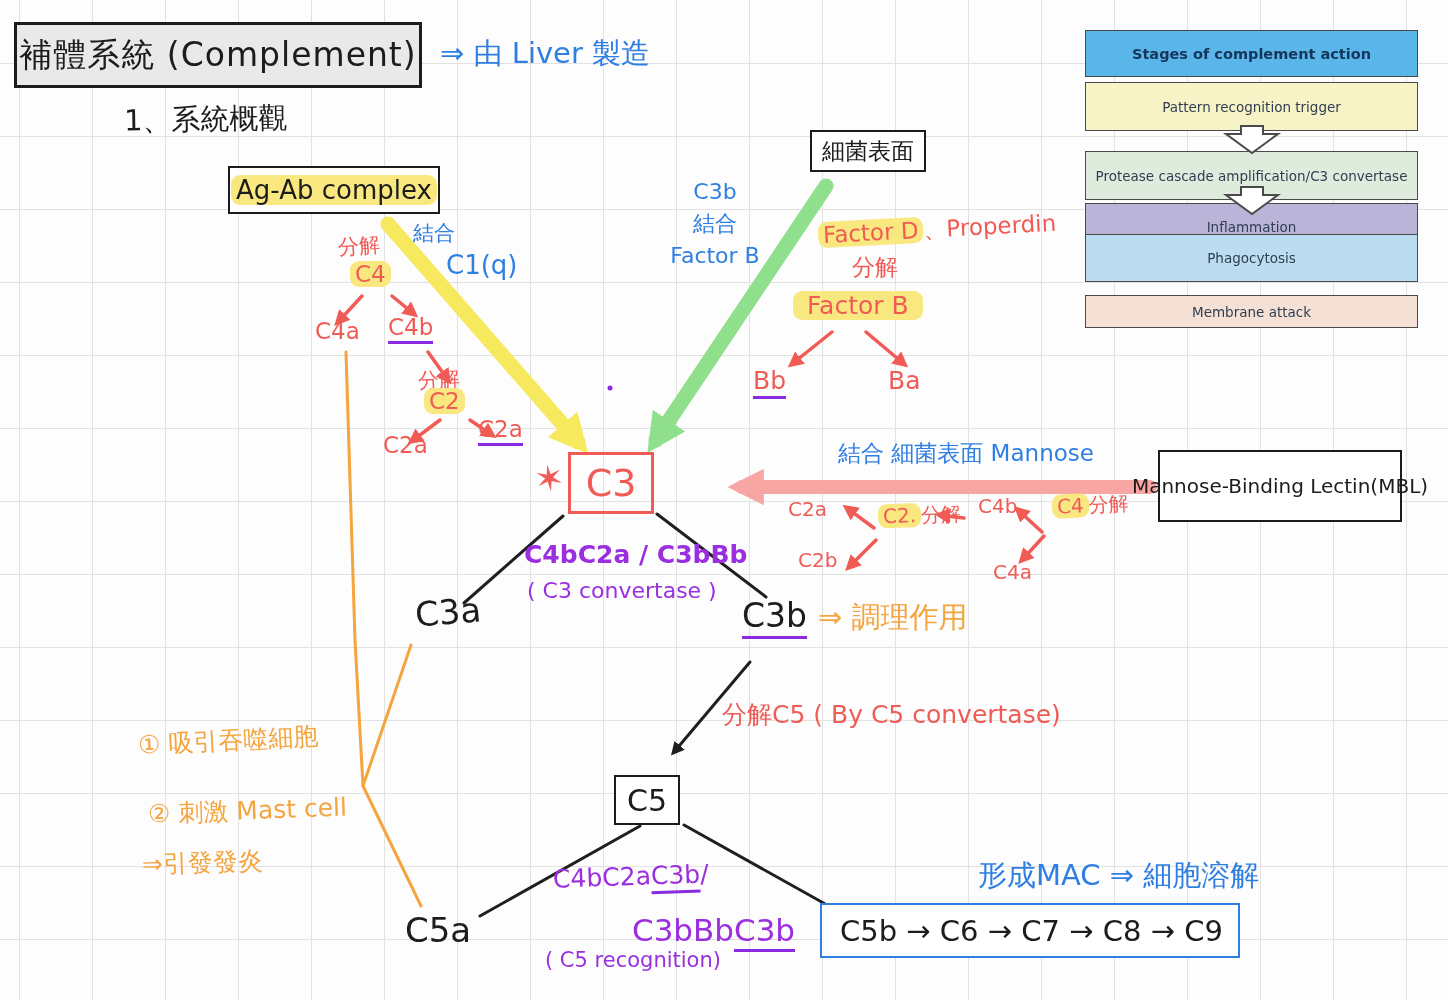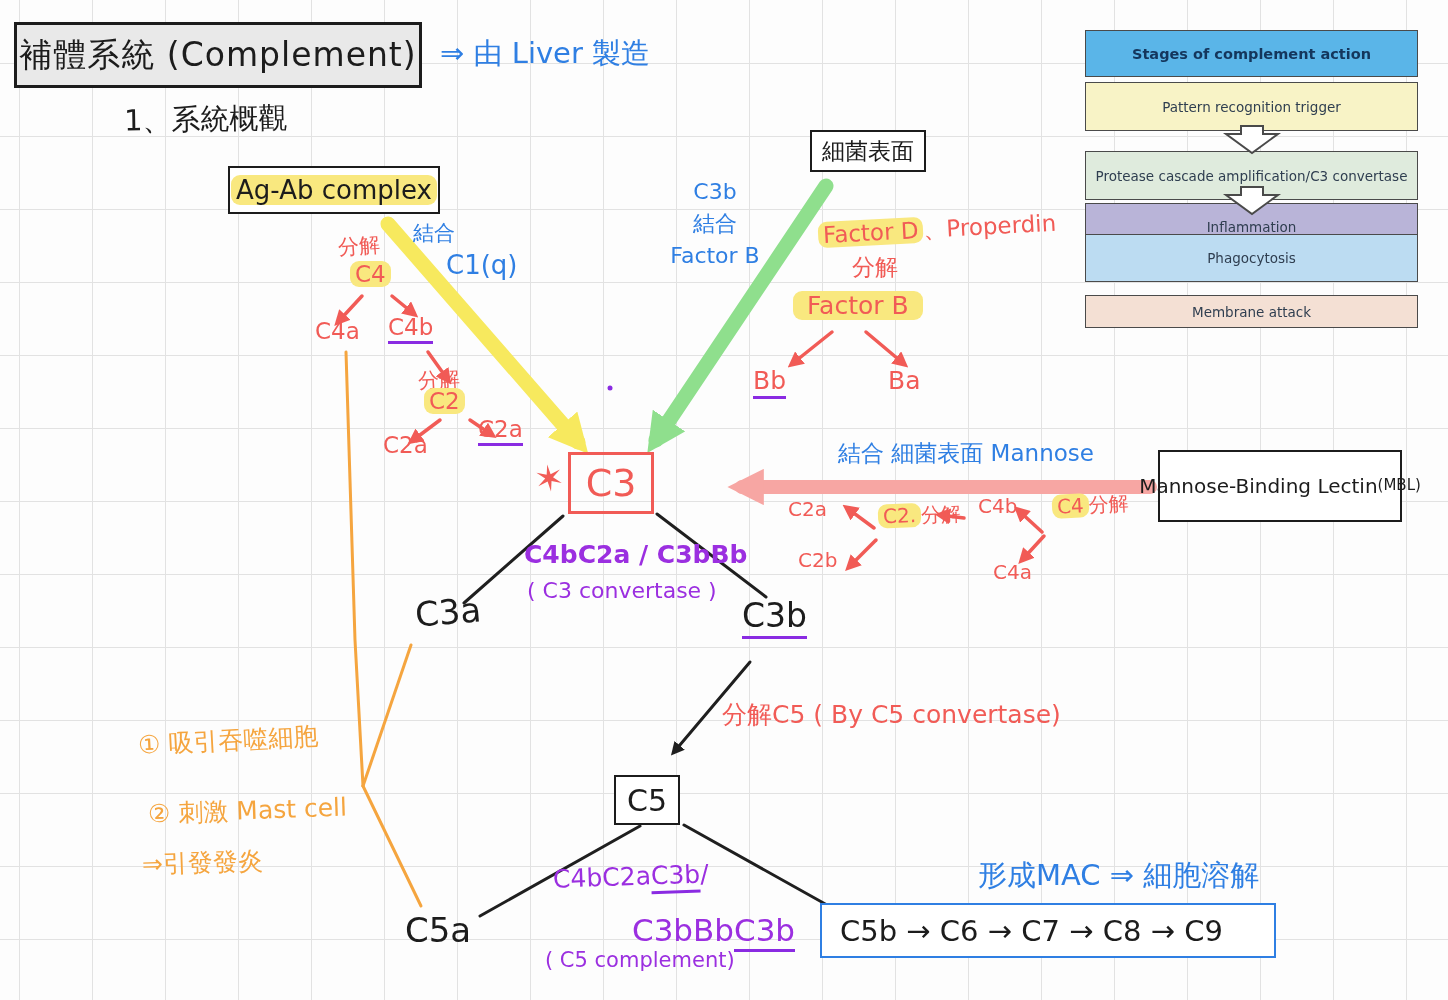--- a/index.html
+++ b/index.html
@@ -118,48 +118,49 @@
   </div>
   <div class="abs txt red" style="left:818px;top:214px;font-size:23px;transform:rotate(-3deg);"><span class="hl">Factor D</span><span>、Properdin</span></div>
   <div class="abs txt red" style="left:852px;top:252px;font-size:23px;">分解</div>
   <div class="abs txt red" style="left:793px;top:291px;font-size:25px;"><span class="hl" style="padding:0 14px;">Factor B</span></div>
   <div class="abs txt red" style="left:753px;top:366px;font-size:25px;"><span class="u">Bb</span></div>
   <div class="abs txt red" style="left:888px;top:366px;font-size:25px;">Ba</div>
 
   <div class="abs txt blue" style="left:838px;top:438px;font-size:23px;">結合 細菌表面 Mannose</div>
   <div class="abs txt box" style="left:1158px;top:450px;width:240px;height:68px;display:flex;flex-direction:row;align-items:center;justify-content:center;line-height:1.3;">
     <span class="ink" style="font-size:20px;">Mannose-Binding Lectin</span>
-    <span class="ink" style="font-size:15px;">(MBL)</span>
+    <span class="ink" style="font-size:20px;">(MBL)</span>
   </div>
   <div class="abs txt red" style="left:788px;top:497px;font-size:20px;">C2a</div>
   <div class="abs txt red" style="left:878px;top:502px;font-size:20px;transform:rotate(-2deg);"><span class="hl">C2.</span><span>分解</span></div>
   <div class="abs txt red" style="left:978px;top:494px;font-size:20px;">C4b</div>
   <div class="abs txt red" style="left:1052px;top:492px;font-size:20px;transform:rotate(-3deg);"><span class="hl">C4</span><span>分解</span></div>
   <div class="abs txt red" style="left:798px;top:548px;font-size:20px;">C2b</div>
   <div class="abs txt red" style="left:993px;top:560px;font-size:20px;">C4a</div>
 
   <div class="abs txt" style="left:534px;top:458px;font-size:36px;color:#f15b56;transform:rotate(-8deg);">✶</div>
   <div class="abs txt" style="left:568px;top:452px;width:80px;height:56px;border:3px solid #f15b56;display:flex;align-items:center;justify-content:center;">
     <span class="red" style="font-size:38px;">C3</span>
   </div>
   <div class="abs txt purple" style="left:524px;top:540px;font-size:25px;font-weight:bold;">C4bC2a / C3bBb</div>
   <div class="abs txt purple" style="left:527px;top:578px;font-size:22px;">( C3  convertase )</div>
   <div class="abs txt ink" style="left:415px;top:592px;font-size:34px;transform:rotate(-5deg);">C3a</div>
   <div class="abs txt ink" style="left:742px;top:596px;font-size:33px;"><span class="u">C3b</span></div>
+  <div class="abs txt orange" style="left:818px;top:598px;font-size:29px;">⇒ 調理作用</div>
   <div class="abs txt red" style="left:722px;top:698px;font-size:25px;">分解C5 ( By C5 convertase)</div>
 
   <div class="abs txt box" style="left:614px;top:775px;width:62px;height:46px;display:flex;align-items:center;justify-content:center;">
     <span class="ink" style="font-size:30px;">C5</span>
   </div>
   <div class="abs txt ink" style="left:405px;top:910px;font-size:34px;">C5a</div>
   <div class="abs txt purple" style="left:553px;top:862px;font-size:25px;transform:rotate(-2deg);"><span>C4bC2a</span><span class="u">C3b</span><span>/</span></div>
   <div class="abs txt purple" style="left:632px;top:912px;font-size:31px;"><span>C3bBb</span><span class="u">C3b</span></div>
-  <div class="abs txt purple" style="left:545px;top:948px;font-size:21px;">(  C5   complement)</div>
+  <div class="abs txt purple" style="left:545px;top:948px;font-size:21px;">(  C5   recognition)</div>
   <div class="abs txt blue" style="left:978px;top:856px;font-size:29px;">形成MAC ⇒ 細胞溶解</div>
-  <div class="abs txt" style="left:820px;top:903px;width:456px;height:55px;border:2.5px solid #2f7fe3;background:#fff;display:flex;align-items:center;justify-content:flex-start;padding-left:18px;box-sizing:border-box;">
+  <div class="abs txt" style="left:820px;top:903px;width:420px;height:55px;border:2.5px solid #2f7fe3;background:#fff;display:flex;align-items:center;justify-content:flex-start;padding-left:18px;box-sizing:border-box;">
     <span class="ink" style="font-size:29px;">C5b  →  C6  →  C7  →  C8  → C9</span>
   </div>
 
   <div class="abs txt orange" style="left:138px;top:724px;font-size:25px;transform:rotate(-3deg);">① 吸引吞噬細胞</div>
   <div class="abs txt orange" style="left:148px;top:794px;font-size:25px;transform:rotate(-2deg);">② 刺激 Mast cell</div>
   <div class="abs txt orange" style="left:142px;top:846px;font-size:25px;transform:rotate(-2deg);">⇒引發發炎</div>
 
   <div class="stage" style="top: 82px; height: 49px; background: rgb(248, 243, 198);">Pattern recognition trigger</div>
   <div class="stage stage-title" style="top: 30px; height: 47px; background: rgb(90, 181, 232);">Stages of complement action</div>
   <div class="stage" style="top: 151px; height: 49px; background: rgb(223, 235, 221);">Protease cascade amplification/C3 convertase</div>

